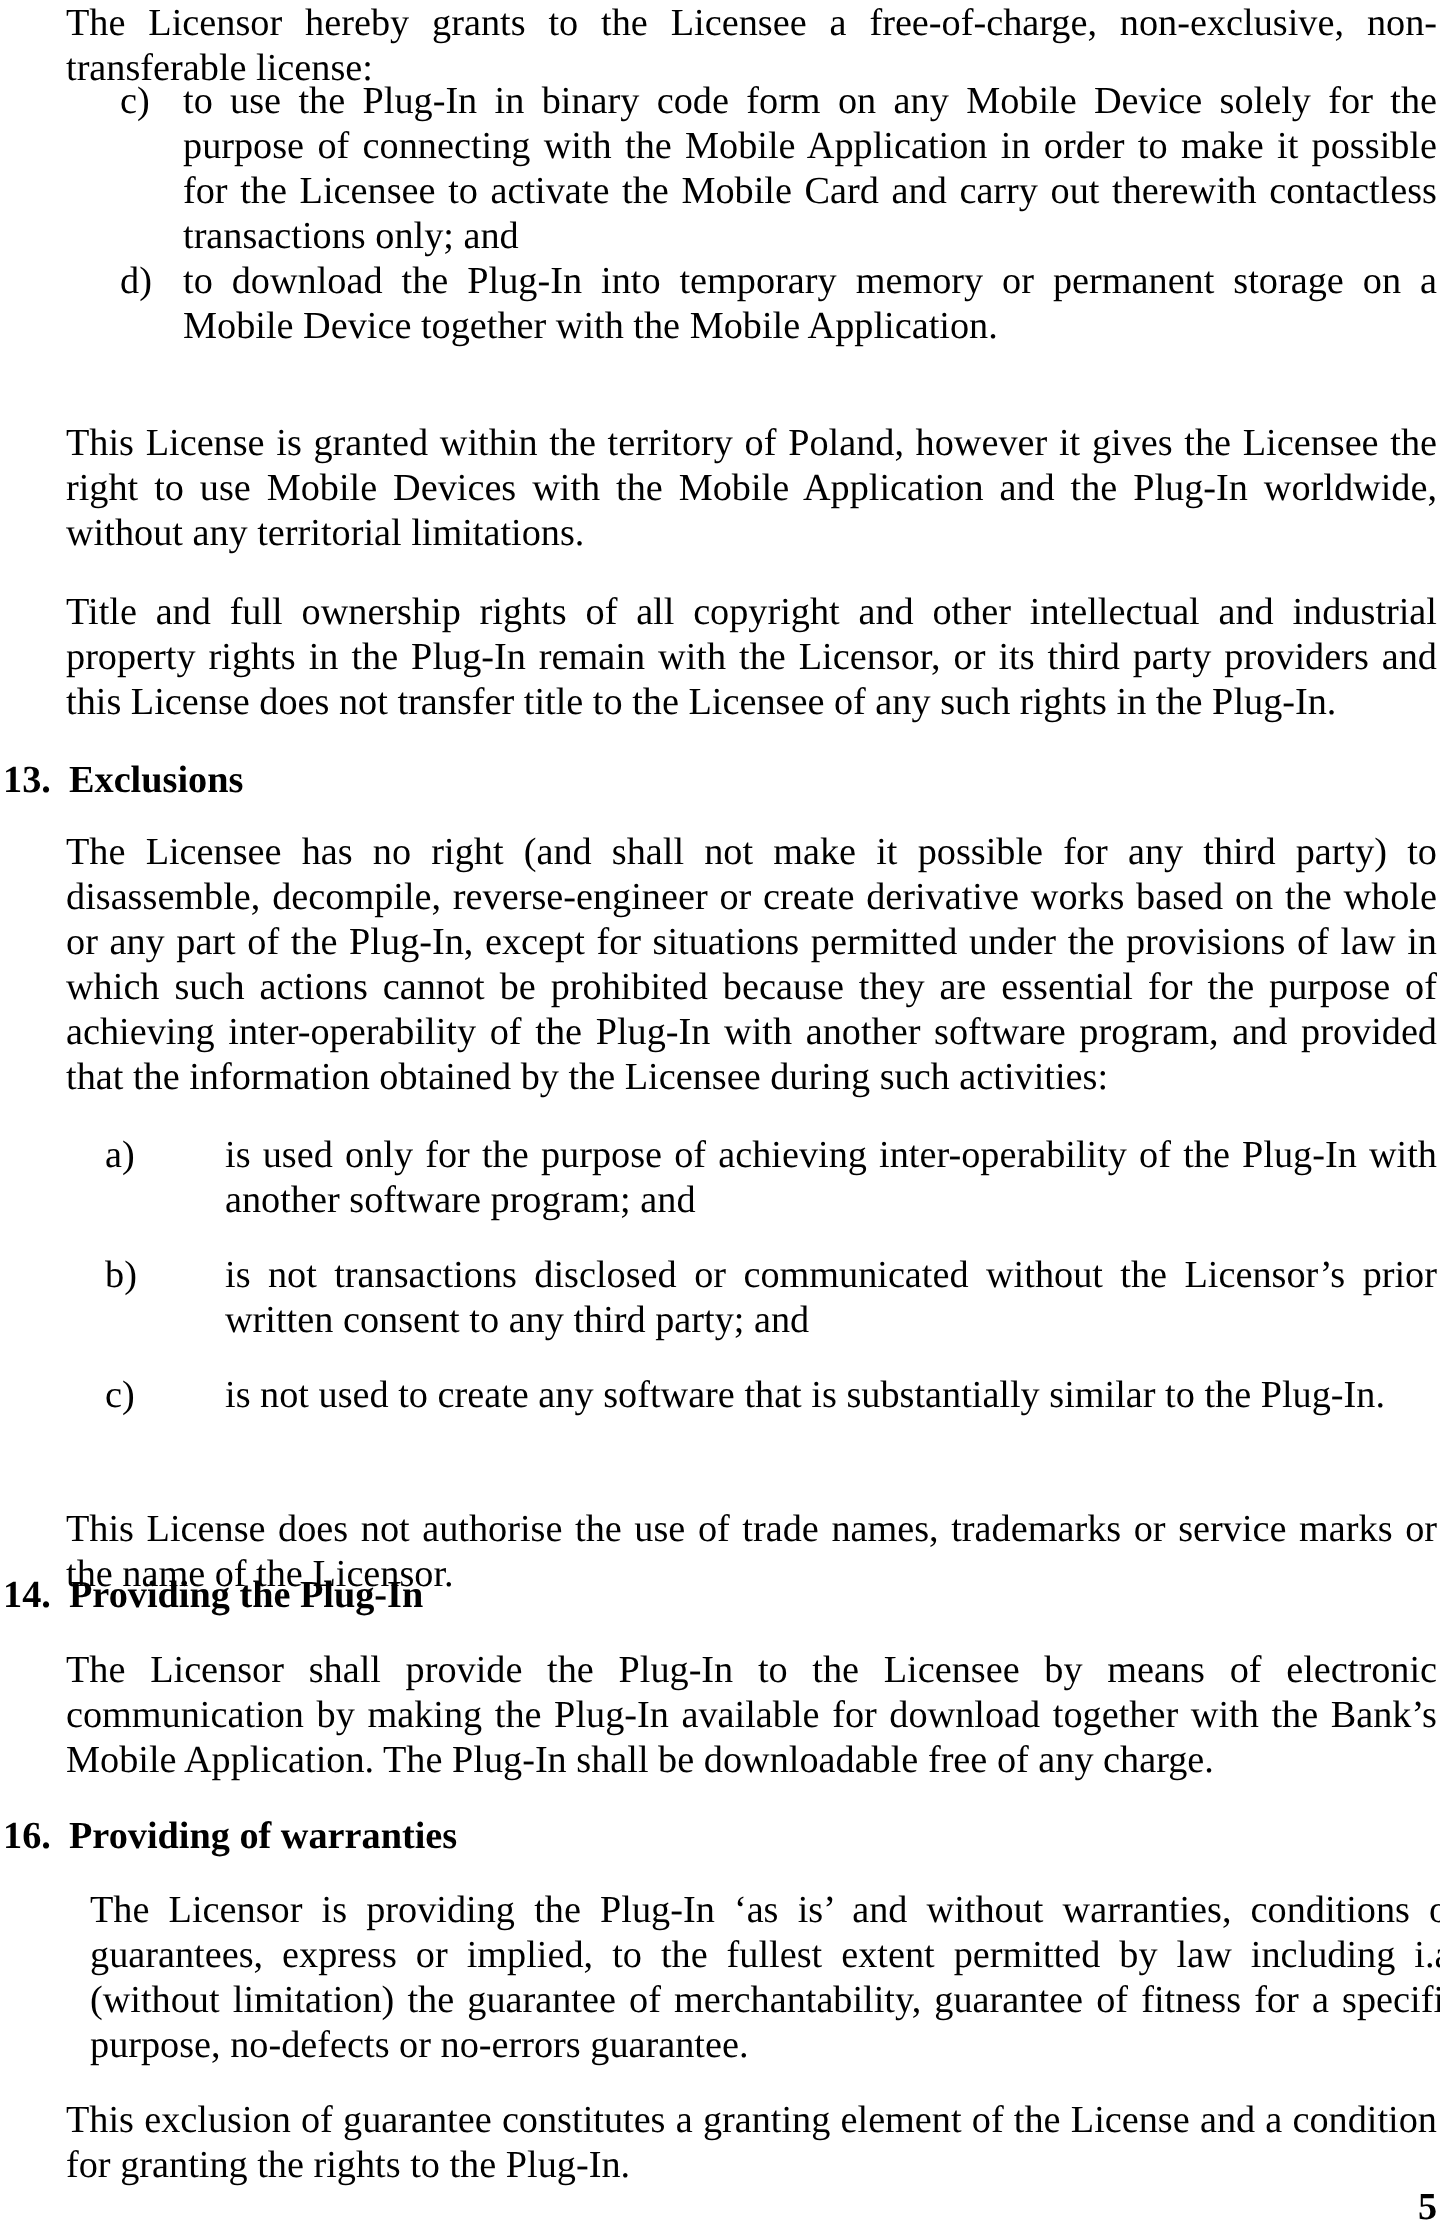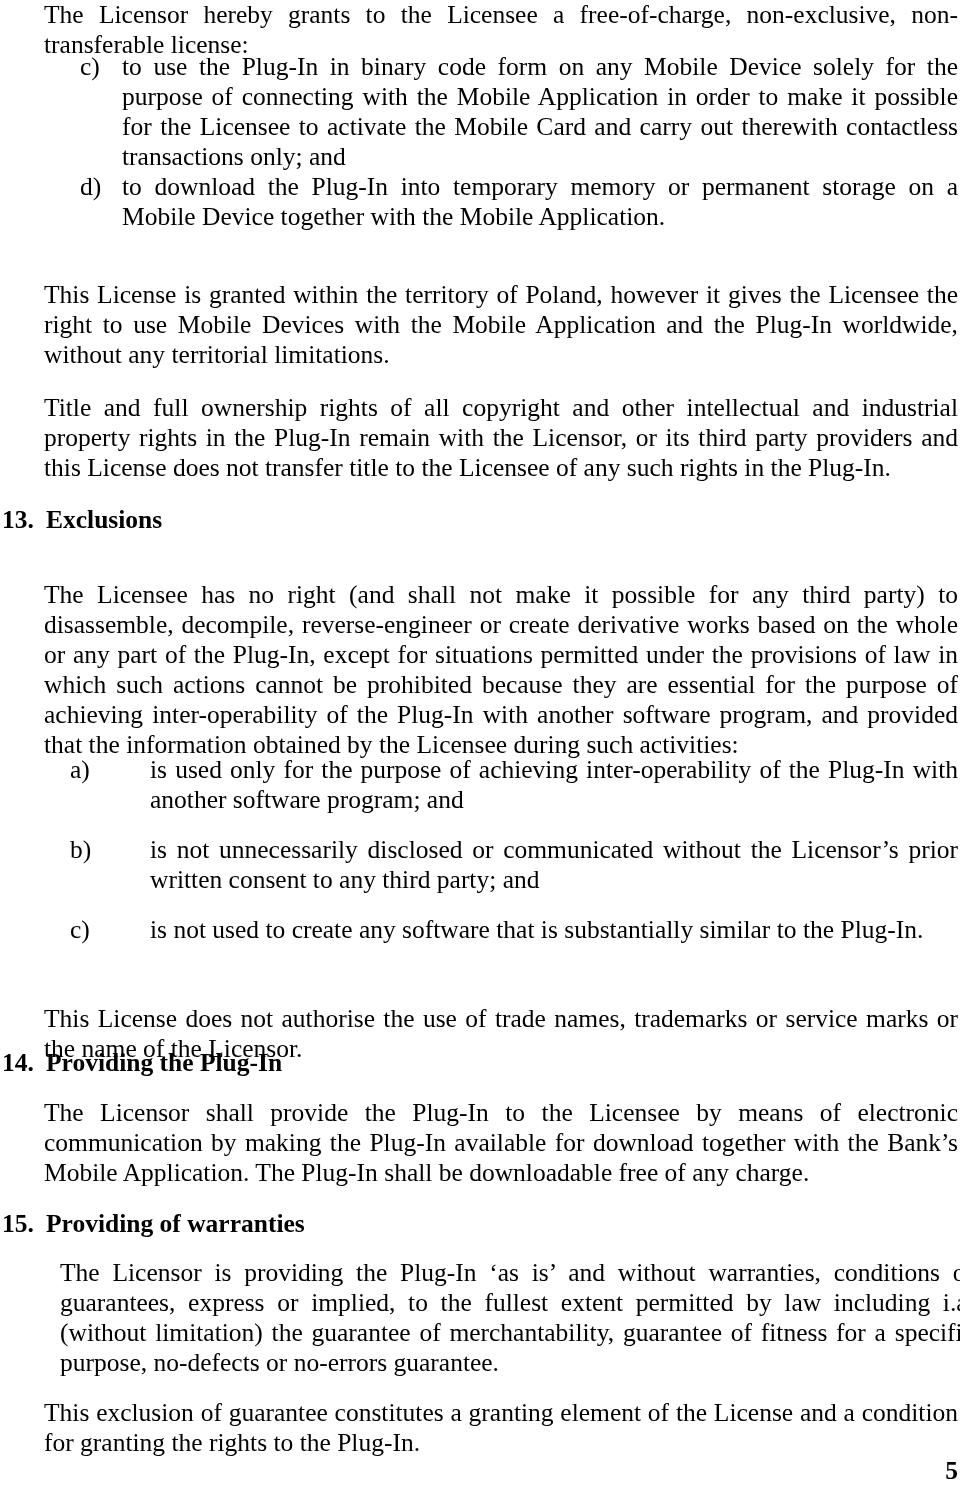--- a/index.html
+++ b/index.html
@@ -90,21 +90,21 @@
     display: inline-block;
     width: 44px;
   }
   .h-13 { top: 505px; }
   .h-14 { top: 1048px; }
   .h-15 { top: 1209px; }
 
   .block-excl-body {
     position: absolute;
     left: 44px;
-    top: 580px;
+    top: 553px;
     width: 914px;
   }
 
   
   .sublist-abc {
     position: absolute;
     left: 70px;
     top: 755px;
     width: 888px;
   }
@@ -184,37 +184,37 @@
     <span class="num">13.</span><span>Exclusions</span>
   </div>
 
   <p class="para block-excl-body">The Licensee has no right (and shall not make it possible for any third party) to disassemble, decompile, reverse-engineer or create derivative works based on the whole or any part of the Plug-In, except for situations permitted under the provisions of law in which such actions cannot be prohibited because they are essential for the purpose of achieving inter-operability of the Plug-In with another software program, and provided that the information obtained by the Licensee during such activities:</p>
 
   <div class="sublist-abc">
     <div class="li para">
       <span class="marker">a)</span><span>is used only for the purpose of achieving inter-operability of the Plug-In with another software program; and</span>
     </div>
     <div class="li para">
-      <span class="marker">b)</span><span>is not unnecessarily disclosed or communicated without the Licensor’s prior written consent to any third party; and</span>
+      <span class="marker">b)</span><span>is not transactions disclosed or communicated without the Licensor’s prior written consent to any third party; and</span>
     </div>
     <div class="li para">
       <span class="marker">c)</span><span>is not used to create any software that is substantially similar to the Plug-In.</span>
     </div>
   </div>
 
   <p class="para block-trade">This License does not authorise the use of trade names, trademarks or service marks or the name of the Licensor.</p>
 
   <div class="heading h-14">
     <span class="num">14.</span><span>Providing the Plug-In</span>
   </div>
 
   <p class="para block-provide">The Licensor shall provide the Plug-In to the Licensee by means of electronic communication by making the Plug-In available for download together with the Bank’s Mobile Application. The Plug-In shall be downloadable free of any charge.</p>
 
   <div class="heading h-15">
-    <span class="num">15.</span><span>Providing of warranties</span>
+    <span class="num">16.</span><span>Providing of warranties</span>
   </div>
 
   <p class="para block-asis">The Licensor is providing the Plug-In ‘as is’ and without warranties, conditions or guarantees, express or implied, to the fullest extent permitted by law including i.a. (without limitation) the guarantee of merchantability, guarantee of fitness for a specific purpose, no-defects or no-errors guarantee.</p>
 
   <p class="para block-material">This exclusion of guarantee constitutes a granting element of the License and a condition for granting the rights to the Plug-In.</p>
 
   <div class="page-number">5</div>
 
 </div>
 

